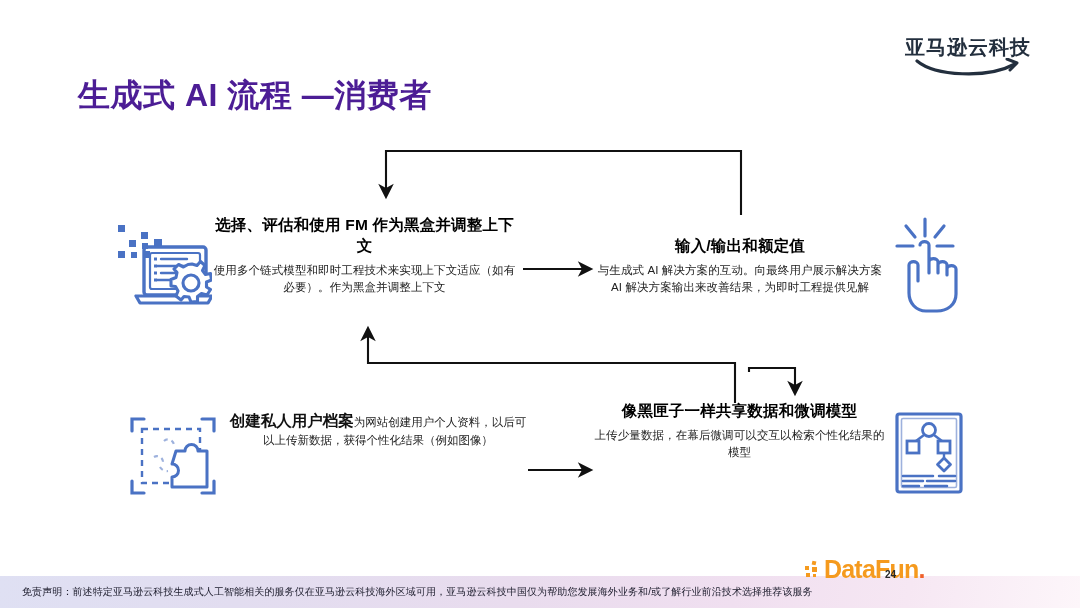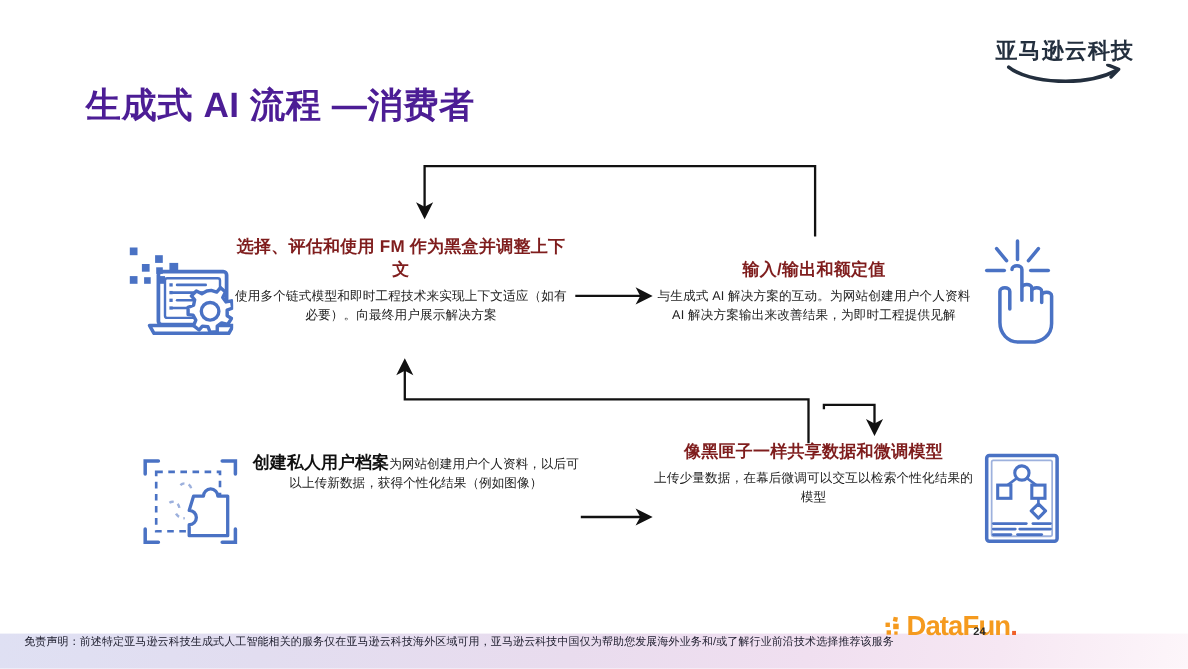--- a/index.html
+++ b/index.html
@@ -25,21 +25,21 @@
     font-size:32px; font-weight:700; color:#4c1d95; letter-spacing:0.5px;
     white-space:nowrap;
   }
 
   
   #connectors { position:absolute; left:0; top:0; width:1080px; height:608px; }
 
   
   .block { position:absolute; text-align:center; }
   .blk-title {
-    font-size:15.5px; font-weight:700; color:#7f1d1d;
+    font-size:15.5px; font-weight:700; color:#000000;
     line-height:21px; letter-spacing:0.2px;
   }
   .blk-body {
     font-size:11.5px; font-weight:400; color:#222;
     line-height:17px; margin-top:6px; letter-spacing:0.1px;
   }
   .blk-inline { font-size:11.5px; line-height:18px; color:#222; text-align:center; }
   .blk-inline .lead { font-size:15.5px; font-weight:700; color:#111; }
 
   #block-choose { left:212px; top:214px; width:305px; }
@@ -51,21 +51,21 @@
   .icon { position:absolute; }
   #icon-laptop  { left:112px; top:218px; }
   #icon-hand    { left:893px; top:215px; }
   #icon-puzzle  { left:128px; top:415px; }
   #icon-doc     { left:893px; top:410px; }
 
   
   #footer {
     position:absolute; left:0; bottom:0; width:1080px; height:32px;
     background:linear-gradient(100deg,#dfe0f3 0%,#e2ddf0 22%,#e9dcee 48%,#f0dff0 68%,#f6e7f3 84%,#fdf6fa 100%);
-    display:flex; 
+    display:flex; align-items:center;
   }
   #footer .disclaimer {
     font-size:10px; color:#1b1b2b; padding-left:22px; white-space:nowrap;
     letter-spacing:0.1px;
   }
   #datafun {
     position:absolute; right:24px; bottom:22px;
     width:120px; height:32px;
   }
   #datafun .df-word {
@@ -118,26 +118,26 @@
       <path d="M749,372 L749,368 L795,368 L795,389" stroke="#111111" stroke-width="2.1" fill="none" marker-end="url(#ah)"></path>
     </g>
 
     <g>
       <path d="M528,470 L586,470" stroke="#111111" stroke-width="2.1" fill="none" marker-end="url(#ah)"></path>
     </g>
   </svg>
 
   <div id="block-choose" class="block">
     <div class="blk-title">选择、评估和使用 FM 作为黑盒并调整上下文</div>
-    <div class="blk-body">使用多个链式模型和即时工程技术来实现上下文适应（如有必要）。向最终用户展示解决方案</div>
+    <div class="blk-body">使用多个链式模型和即时工程技术来实现上下文适应（如有必要）。作为黑盒并调整上下文</div>
   </div>
 
   <div id="block-io" class="block">
     <div class="blk-title">输入/输出和额定值</div>
-    <div class="blk-body">与生成式 AI 解决方案的互动。为网站创建用户个人资料 AI 解决方案输出来改善结果，为即时工程提供见解</div>
+    <div class="blk-body">与生成式 AI 解决方案的互动。向最终用户展示解决方案 AI 解决方案输出来改善结果，为即时工程提供见解</div>
   </div>
 
   <div id="block-profile" class="block">
     <div class="blk-inline"><span class="lead">创建私人用户档案</span><span>为网站创建用户个人资料，以后可以上传新数据，获得个性化结果（例如图像）</span></div>
   </div>
 
   <div id="block-share" class="block">
     <div class="blk-title">像黑匣子一样共享数据和微调模型</div>
     <div class="blk-body">上传少量数据，在幕后微调可以交互以检索个性化结果的模型</div>
   </div>

